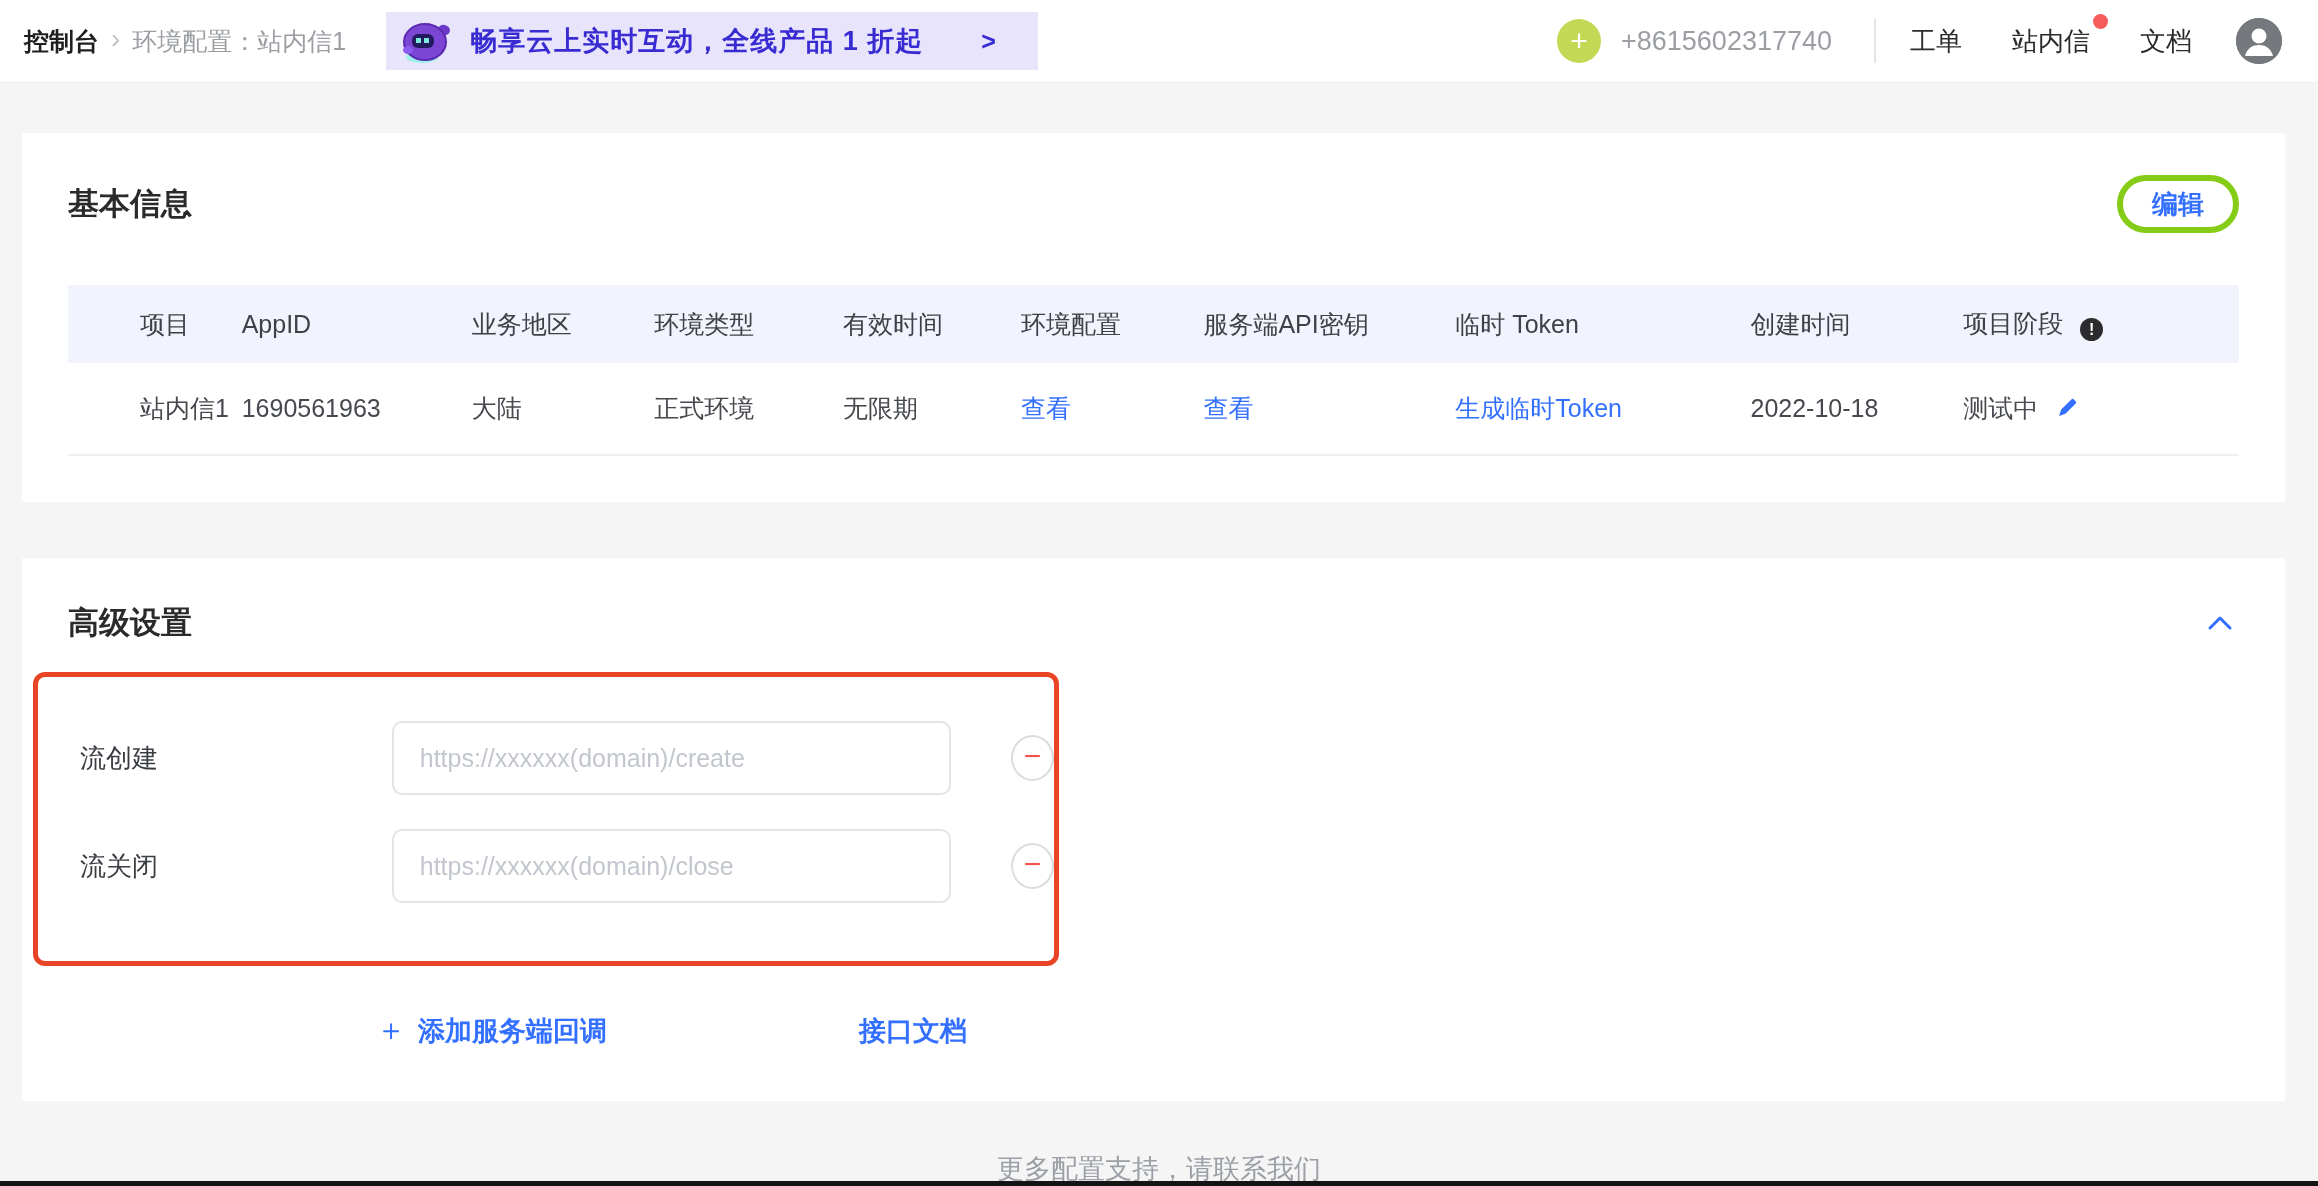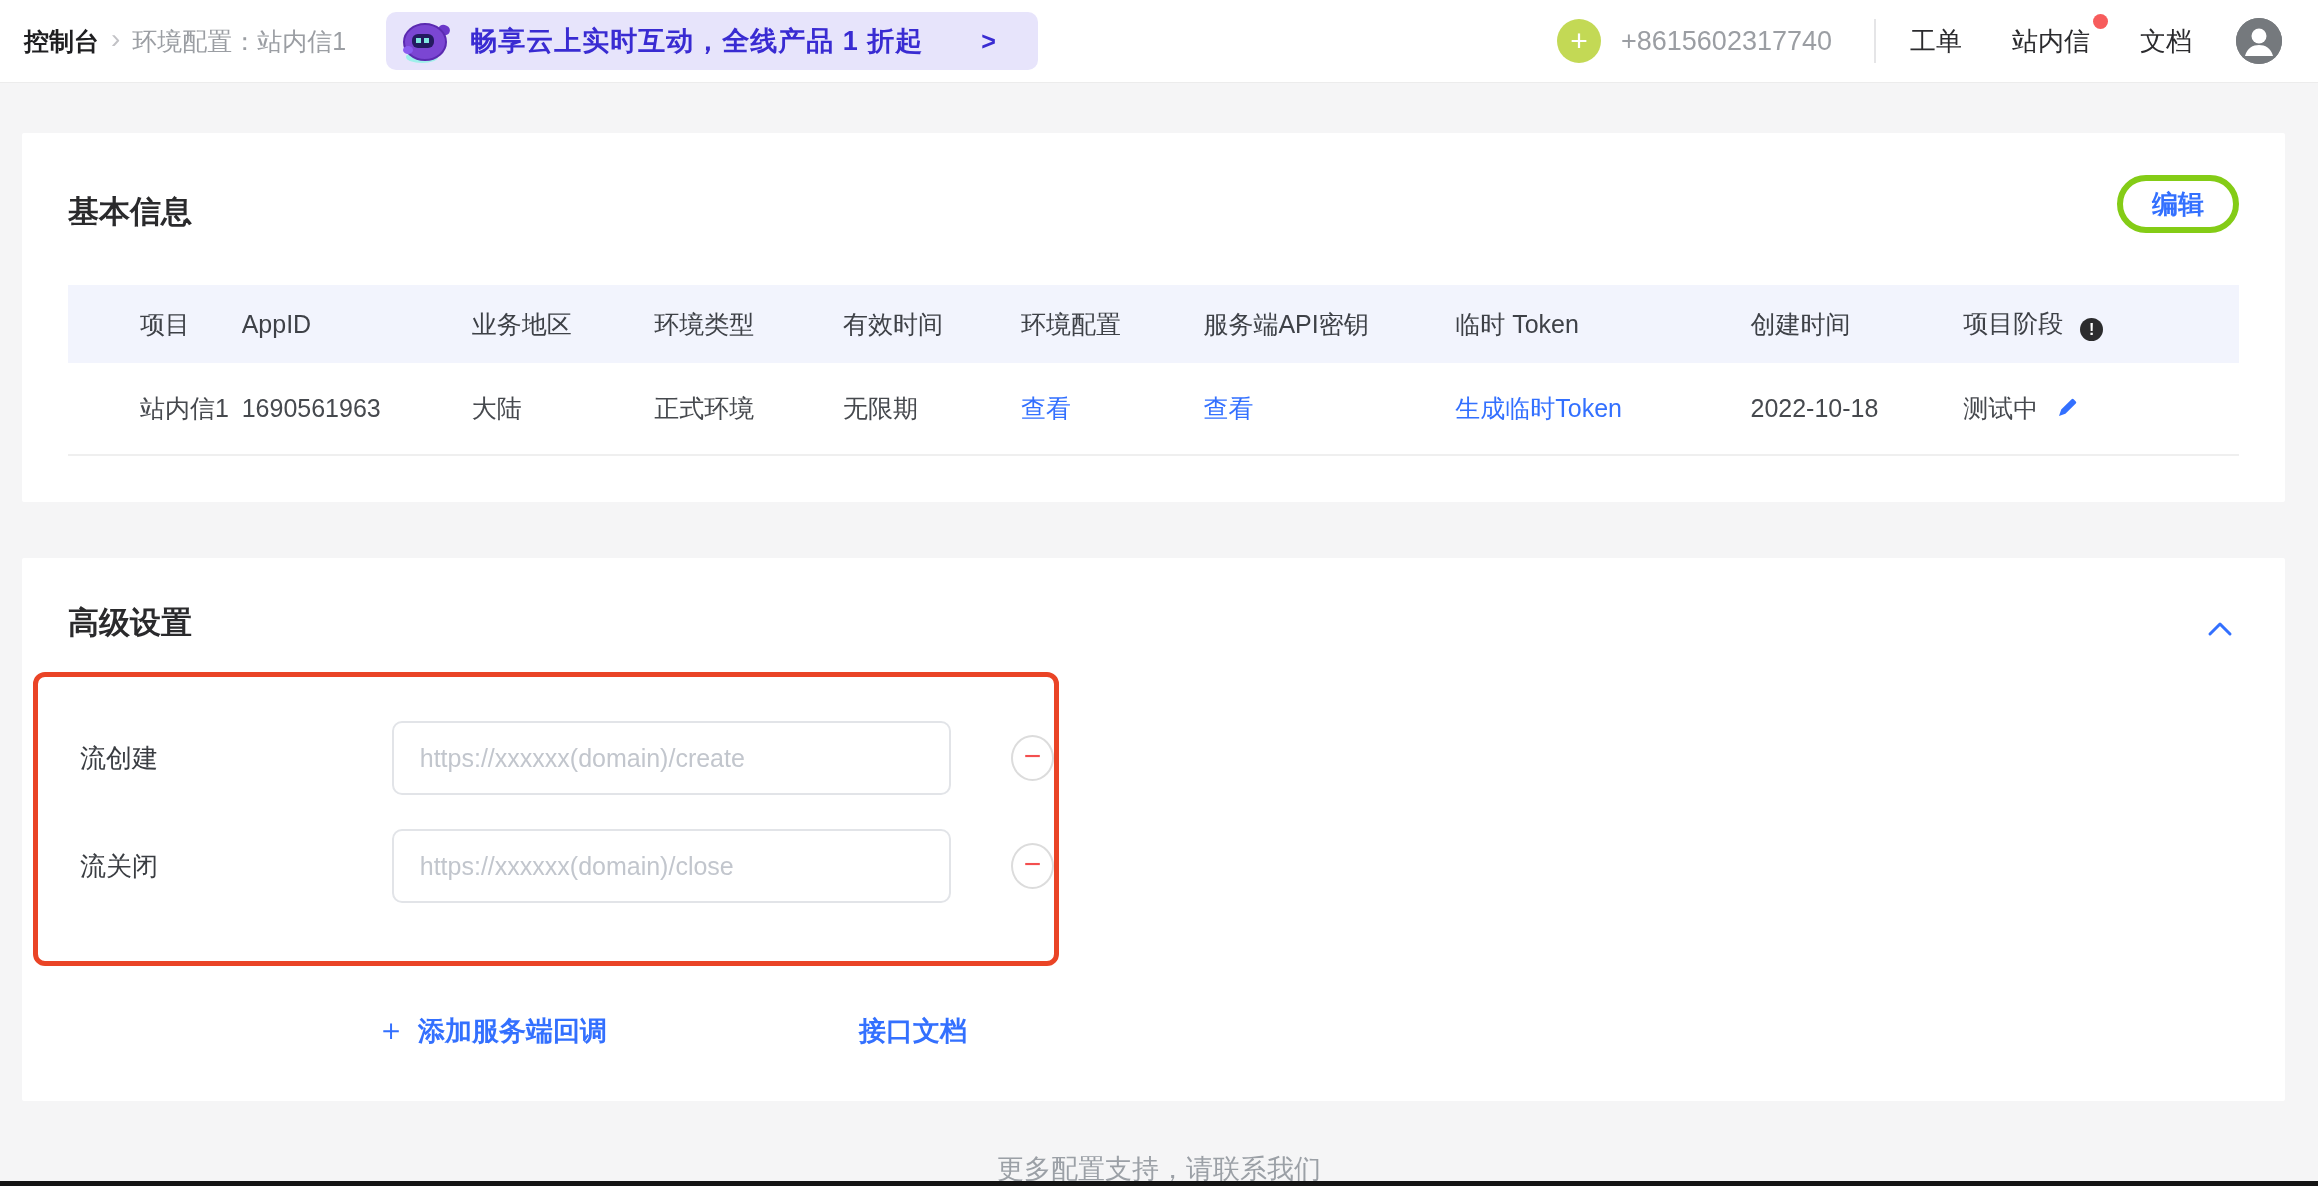--- a/index.html
+++ b/index.html
@@ -7,41 +7,41 @@
   body { font-family:"Liberation Sans","DejaVu Sans",sans-serif; background:#f5f5f6; position:relative; }
 
   
   .top-header { height:83px; background:#ffffff; border-bottom:1px solid #ececec;
     display:flex; align-items:center; padding:0 36px 0 24px; }
   .breadcrumb { display:flex; align-items:center; gap:12px; font-size:25px; white-space:nowrap; }
   .bc-root { color:#1f1f21; font-weight:700; cursor:pointer; }
   .bc-sep { color:#c2c2c6; font-size:28px; line-height:1; transform:translateY(-2px); }
   .bc-cur { color:#9b9ea3; }
 
-  .promo-banner { margin-left:40px; height:58px; background:#e7e4fb; border-radius:10px;
+  .promo-banner { margin-left:40px; height:58px; background:#e7e4fb; border-radius:0;
     display:flex; align-items:center; padding:0 42px 0 14px; cursor:pointer; text-decoration:none; }
   .mascot { width:54px; height:48px; display:flex; align-items:center; margin-right:16px; }
   .promo-text { color:#392bd2; font-size:27px; font-weight:700; letter-spacing:1px; }
   .promo-arrow { color:#392bd2; font-size:25px; font-weight:700; margin-left:58px; }
 
   .header-right { margin-left:auto; display:flex; align-items:center; }
   .plus-circle { width:44px; height:44px; border-radius:50%; background:#c3d955; color:#ffffff;
     font-size:30px; font-weight:400; display:flex; align-items:center; justify-content:center; cursor:pointer; }
   .phone { color:#9b9ea3; font-size:27px; margin-left:20px; }
   .v-divider { width:2px; height:44px; background:#e5e5e7; margin:0 34px 0 42px; }
   .top-nav { display:flex; align-items:center; gap:50px; }
   .top-nav a { color:#2b2b2e; font-size:26px; text-decoration:none; cursor:pointer; position:relative; }
   .nav-dot { position:absolute; top:-10px; right:-18px; width:15px; height:15px; border-radius:50%; background:#f75c5c; }
   .avatar { width:46px; height:46px; border-radius:50%; background:#75797d; margin-left:44px;
     display:flex; align-items:center; justify-content:center; cursor:pointer; }
 
   
   .card { background:#ffffff; margin:0 33px 0 22px; border-radius:2px; }
   .card-basic { margin-top:50px; padding:42px 46px 46px 46px; }
-  .card-title-row { display:flex; align-items:flex-end; justify-content:space-between; }
+  .card-title-row { display:flex; align-items:center; justify-content:space-between; }
   .card-title { font-size:31px; font-weight:700; color:#2a2a2c; }
   .edit-btn { width:122px; height:58px; border:6px solid #84cc16; border-radius:29px; background:#ffffff;
     color:#3370ff; font-size:26px; cursor:pointer; font-family:inherit;font-weight:bold; }
 
   
   .info-table { width:100%; border-collapse:collapse; table-layout:fixed; margin-top:52px; }
   .info-table th { background:#f2f4fd; height:78px; font-size:25px; font-weight:400; color:#3e4147;
     text-align:left; white-space:nowrap; }
   .info-table td { height:92px; font-size:25px; color:#46494e; text-align:left; white-space:nowrap;
     border-bottom:2px solid #efefef; }

